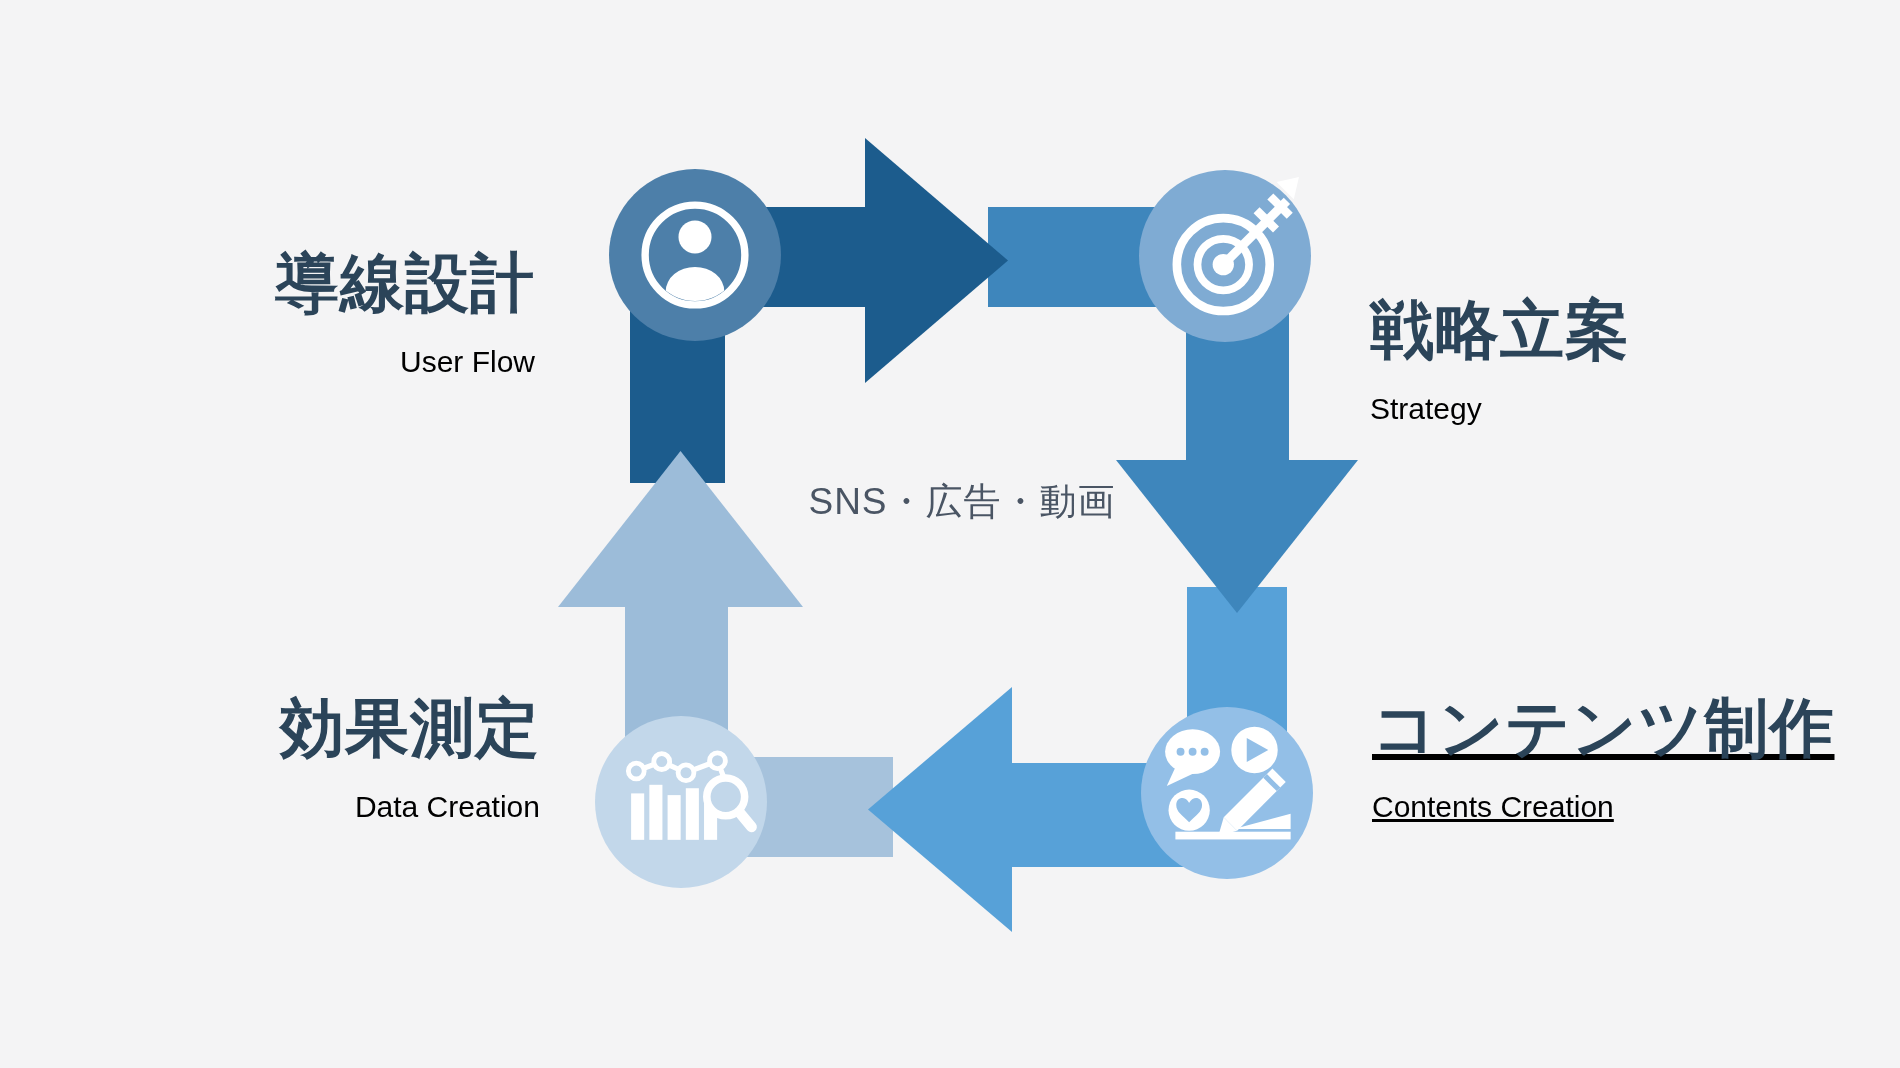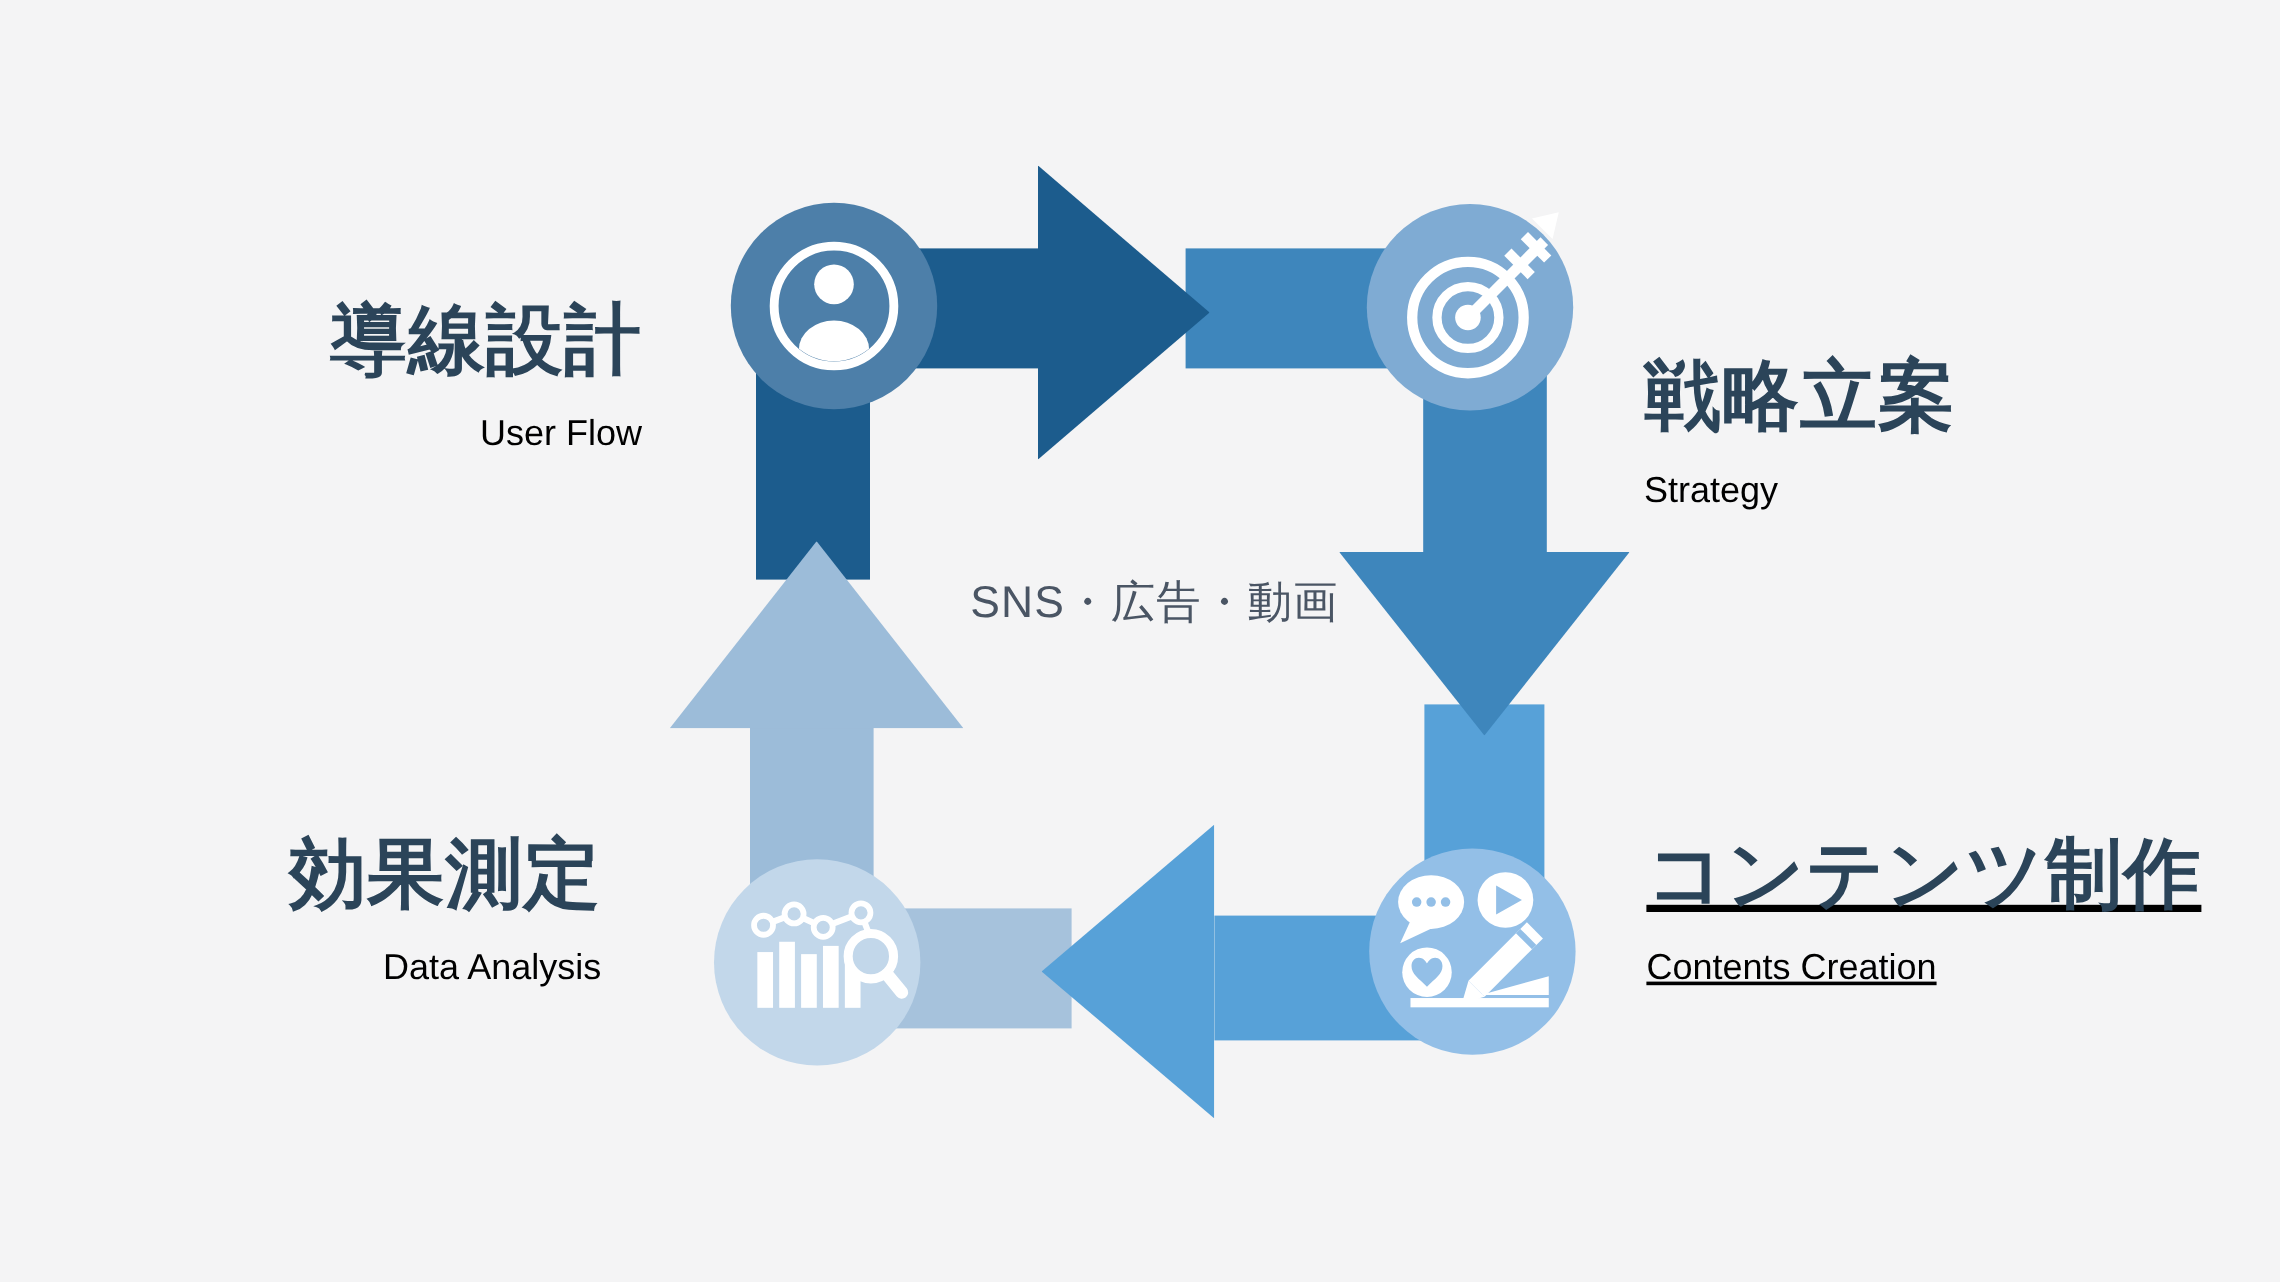--- a/index.html
+++ b/index.html
@@ -33,21 +33,21 @@
   #n3{left:1141px; top:707px; background:#93BFE7;}
   #n4{left:595px;  top:716px; background:#C2D7EA;}
 
   
   .stage-label{position:absolute;}
   .stage-label .jp{font-size:64px;font-weight:700;color:#2B4459;line-height:1.2;letter-spacing:1px;}
   .stage-label .en{font-size:30px;font-weight:400;color:#000000;line-height:1.2;margin-top:22px;}
   #label-tl{top:245px;right:1365px;text-align:right;}
   #label-tr{top:245px;left:1370px;text-align:left;margin-top:47px;}
   #label-br{top:690px;left:1372px;text-align:left;text-decoration:underline;}
-  #label-bl{top:690px;right:1399px;text-align:right;}
+  #label-bl{top:690px;right:1360px;text-align:right;}
 
   #center-note{position:absolute;left:742px;top:472px;width:440px;text-align:center;
                font-size:37px;color:#4A5564;line-height:60px;letter-spacing:1px;}
 </style>
 </head>
 <body>
 
 <div id="canvas">
 
   <div class="seg" id="s2stub"></div>
@@ -144,20 +144,20 @@
   <div class="stage-label" id="label-tr">
     <div class="jp">戦略立案</div>
     <div class="en">Strategy</div>
   </div>
   <div class="stage-label" id="label-br">
     <div class="jp">コンテンツ制作</div>
     <div class="en">Contents Creation</div>
   </div>
   <div class="stage-label" id="label-bl">
     <div class="jp">効果測定</div>
-    <div class="en">Data Analysis</div>
+    <div class="en">Data Creation</div>
   </div>
 
   <div id="center-note">
     <div>SNS・広告・動画</div>
   </div>
 
 </div>
 
 </body></html>

